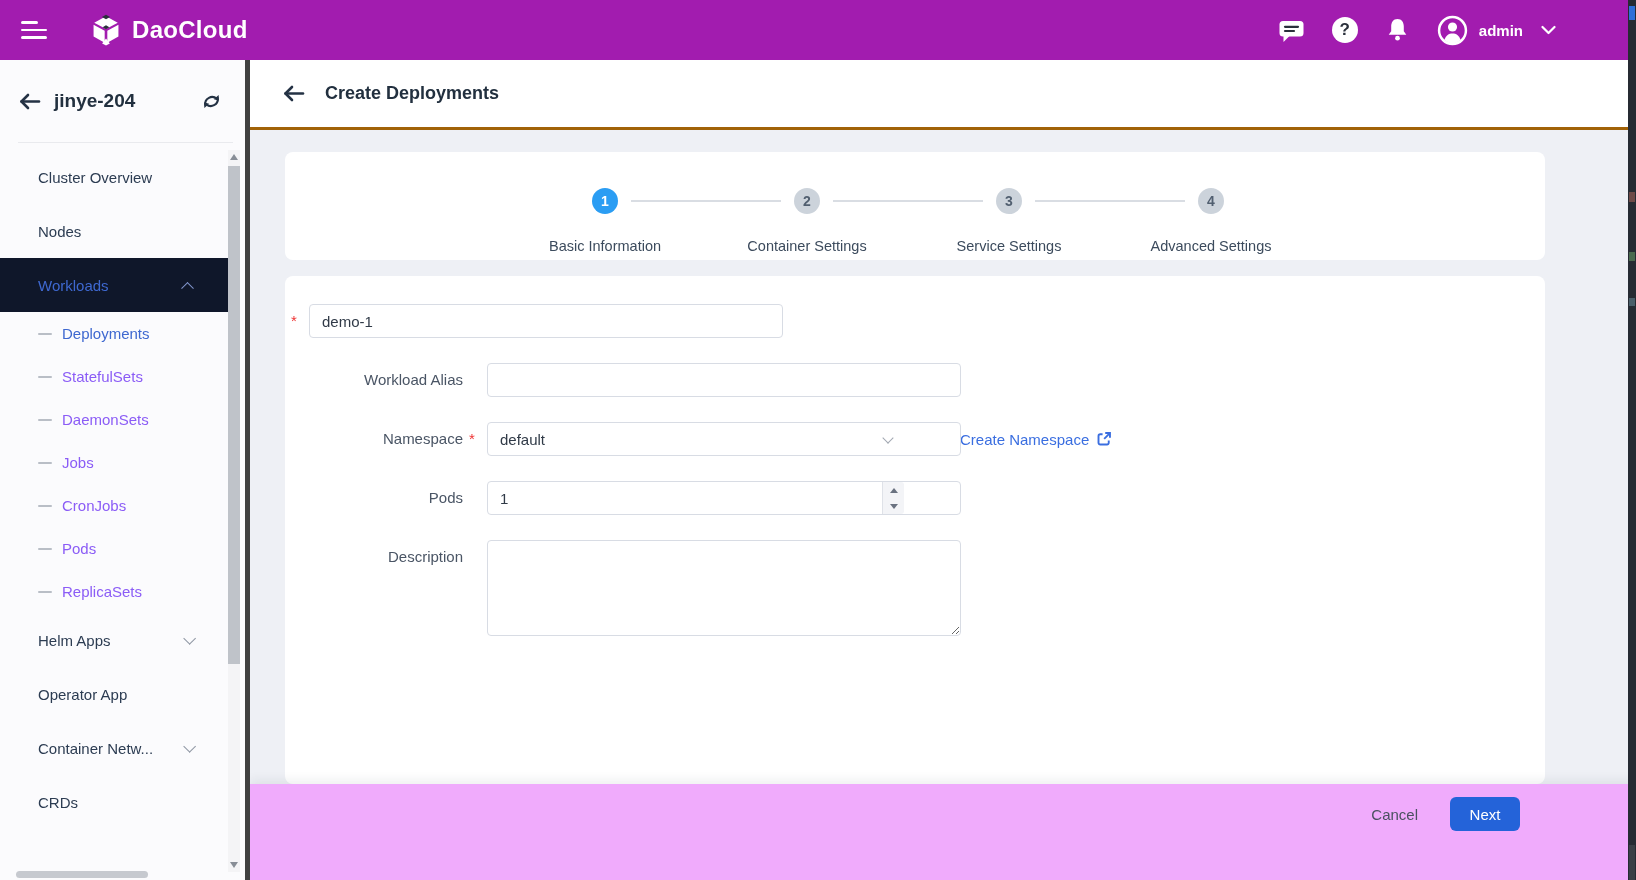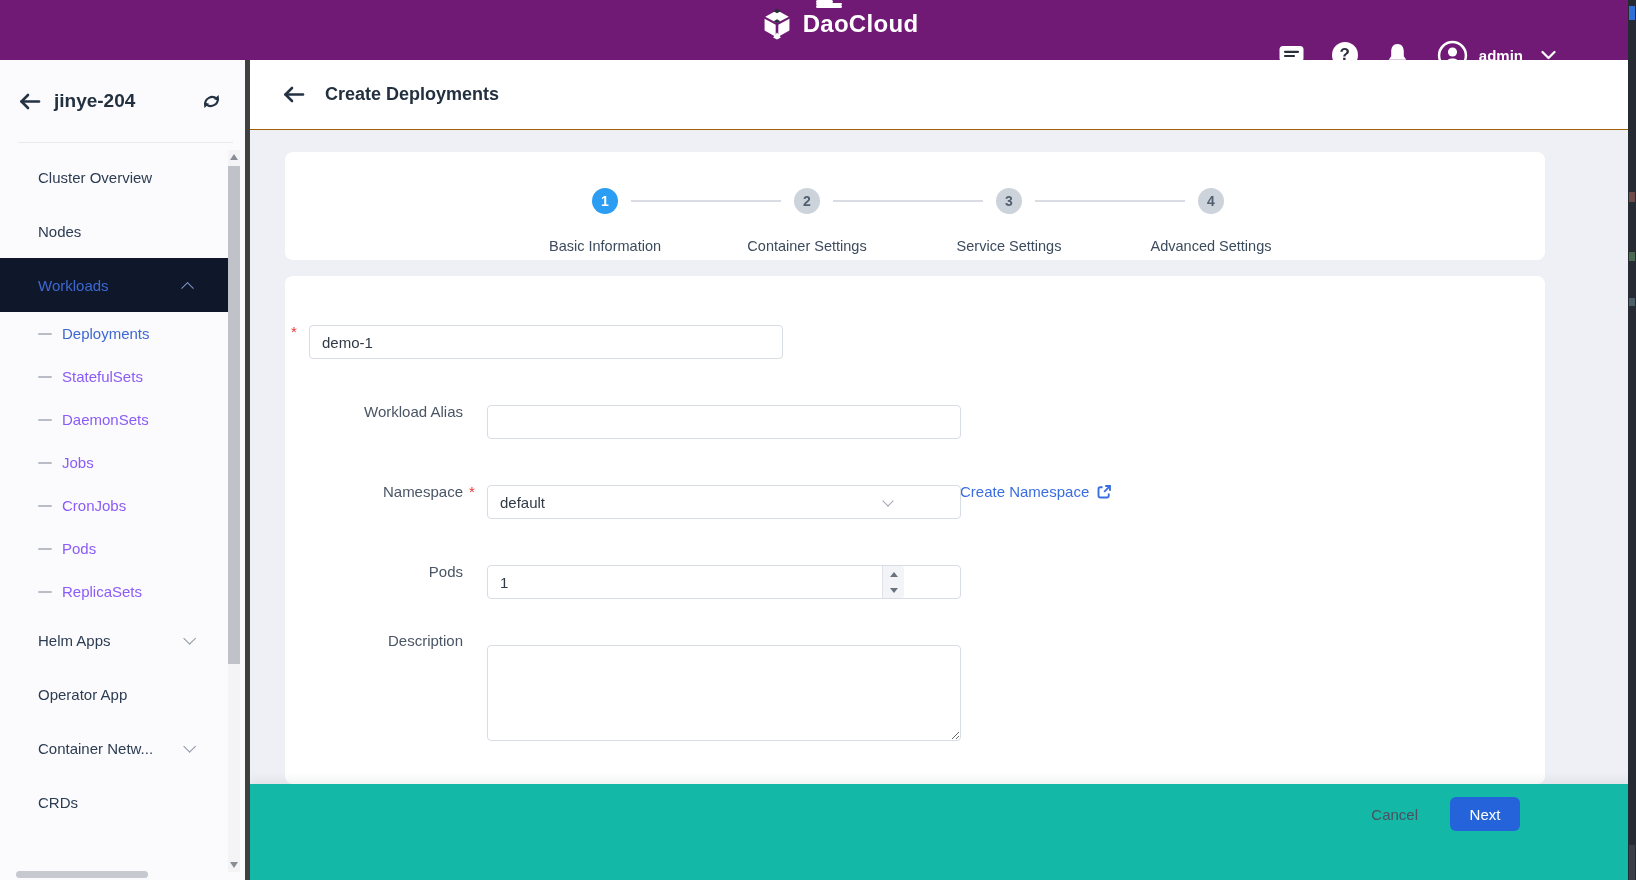--- a/index.html
+++ b/index.html
@@ -6,21 +6,21 @@
   html,body { width:1636px; height:880px; overflow:hidden; }
   body {
     font-family: "Liberation Sans", sans-serif;
     position: relative;
     background:#eef0f5;
     color:#2c3c52;
   }
   
   .topbar {
     position:absolute; top:0; left:0; right:0; height:60px;
-    background:#701a75; display:flex; align-items:center; z-index:20;flex-direction:column;
+    background:#a21caf; display:flex; align-items:center; z-index:20;
   }
   .hamburger { width:26px; height:18px; margin-left:21px; cursor:pointer;
     display:flex; flex-direction:column; justify-content:space-between; }
   .hamburger span { display:block; height:2.6px; background:#fff; border-radius:2px; }
   .hamburger span:nth-child(1){ width:17px; }
   .hamburger span:nth-child(2){ width:26px; }
   .hamburger span:nth-child(3){ width:26px; }
   .brand { display:flex; align-items:center; margin-left:42px; }
   .brand-text { color:#fff; font-size:24px; font-weight:bold; margin-left:9px; letter-spacing:.3px; }
   .topbar-right { margin-left:auto; display:flex; align-items:center; margin-right:80px; }
@@ -58,40 +58,40 @@
   
   .vsb { position:absolute; top:90px; right:5px; width:12px; bottom:8px; background:#f4f4f6; }
   .vsb .arr { position:absolute; left:2px; width:0; height:0; }
   .vsb .arr.up { top:4px; border-left:4px solid transparent; border-right:4px solid transparent; border-bottom:6px solid #878d96; }
   .vsb .arr.dn { bottom:4px; border-left:4px solid transparent; border-right:4px solid transparent; border-top:6px solid #878d96; }
   .vsb .thumb { position:absolute; top:16px; left:0; right:0; height:498px; background:#bfc3c9; }
   .hsb { position:absolute; left:16px; bottom:2px; width:132px; height:7px; background:#c6c9cf; border-radius:4px; }
   
   .main { position:absolute; top:60px; left:250px; right:0; bottom:0; background:#eef0f5; }
   .page-header { height:70px; background:#fff; display:flex; align-items:center;
-    padding-left:32px; border-bottom:1px solid #a16207; }
+    padding-left:32px; border-bottom:3px solid #a16207; }
   .page-title { font-size:18px; font-weight:bold; color:#22303f; margin-left:20px; }
   .content { padding:22px 91px 0 35px; }
   .card { background:#fff; border-radius:8px; }
   .stepper-card { height:108px; position:relative; margin-bottom:16px; }
   
   .step { position:absolute; width:200px; top:36px; text-align:center; }
   .step-circle { width:26px; height:26px; border-radius:50%; margin:0 auto;
     background:#ccd3db; color:#515f70; font-size:14px; font-weight:bold;
     display:flex; align-items:center; justify-content:center; }
   .step.active .step-circle { background:#2b9df3; color:#fff; }
   .step-label { margin-top:24px; font-size:14.5px; color:#3c4b5d; }
   .connector { position:absolute; top:48px; height:2px; width:150px; background:#d9dde3; }
   
   .form-card { height:508px; padding-top:28px; }
   .frow { display:flex; align-items:center; margin-bottom:25px; }
   .frow.top { align-items:flex-start; }
   .flabel { flex:0 0 178px; text-align:right; font-size:15px; color:#4a5565; line-height:34px; }
   .fstar { flex:0 0 24px; padding-left:6px; color:#e33; font-size:15px; line-height:34px; }
-  .fctrl { width:418px; position:relative;margin-top:21px; }
+  .fctrl { width:418px; position:relative; }
   .tinput { width:474px; height:34px; border:1px solid #d8dce4; border-radius:4px;
     padding:0 12px; font-size:15px; color:#303a47; font-family:"Liberation Sans",sans-serif;
     background:#fff; outline:none; }
   .sel { width:474px; height:34px; border:1px solid #d8dce4; border-radius:4px;
     padding:0 30px 0 12px; font-size:15px; color:#303a47; background:#fff;
     display:flex; align-items:center; cursor:pointer; }
   .sel-chev { position:absolute; right:13px; top:12px; width:8px; height:8px;
     border-right:1.5px solid #a2a8b2; border-bottom:1.5px solid #a2a8b2; transform:rotate(45deg); }
   .spin { position:absolute; top:1px; right:1px; bottom:1px; width:22px;
     border-left:1px solid #dfe2e8; background:#f3f4f7; border-radius:0 3px 3px 0;
@@ -101,21 +101,21 @@
   .spin .t-dn { width:0; height:0; border-left:4px solid transparent; border-right:4px solid transparent; border-top:5px solid #6a7280; }
   .tarea { width:474px; height:96px; border:1px solid #d8dce4; border-radius:4px;
     padding:8px 12px; font-size:15px; color:#303a47; font-family:"Liberation Sans",sans-serif;
     resize:both; outline:none; }
   .ns-extra { display:flex; align-items:center; margin-left:17px; }
   .ns-link { display:flex; align-items:center; margin-left:16px; cursor:pointer; color:#3a6ee0;
     font-size:15px; text-decoration:none; }
   .ns-link svg { margin-left:6px; }
   .refresh-btn { cursor:pointer; display:flex; }
   
-  .footerbar { position:absolute; left:0; right:0; bottom:0; height:96px; background:#14b8a6;
+  .footerbar { position:absolute; left:0; right:0; bottom:0; height:96px; background:#f0abfc;
     box-shadow:0 -4px 10px rgba(30,36,50,.07); display:flex; justify-content:flex-end;
     padding:13px 116px 0 0; z-index:5; }
   .btn-cancel { background:none; border:none; font-size:15px; color:#4a5160; cursor:pointer;
     height:34px; padding:0 10px; margin-right:22px; font-family:"Liberation Sans",sans-serif; }
   .btn-next { width:70px; height:34px; background:#2463d9; color:#fff; border:none;
     border-radius:6px; font-size:15px; cursor:pointer; font-family:"Liberation Sans",sans-serif; }
 </style>
 </head>
 <body>
 

